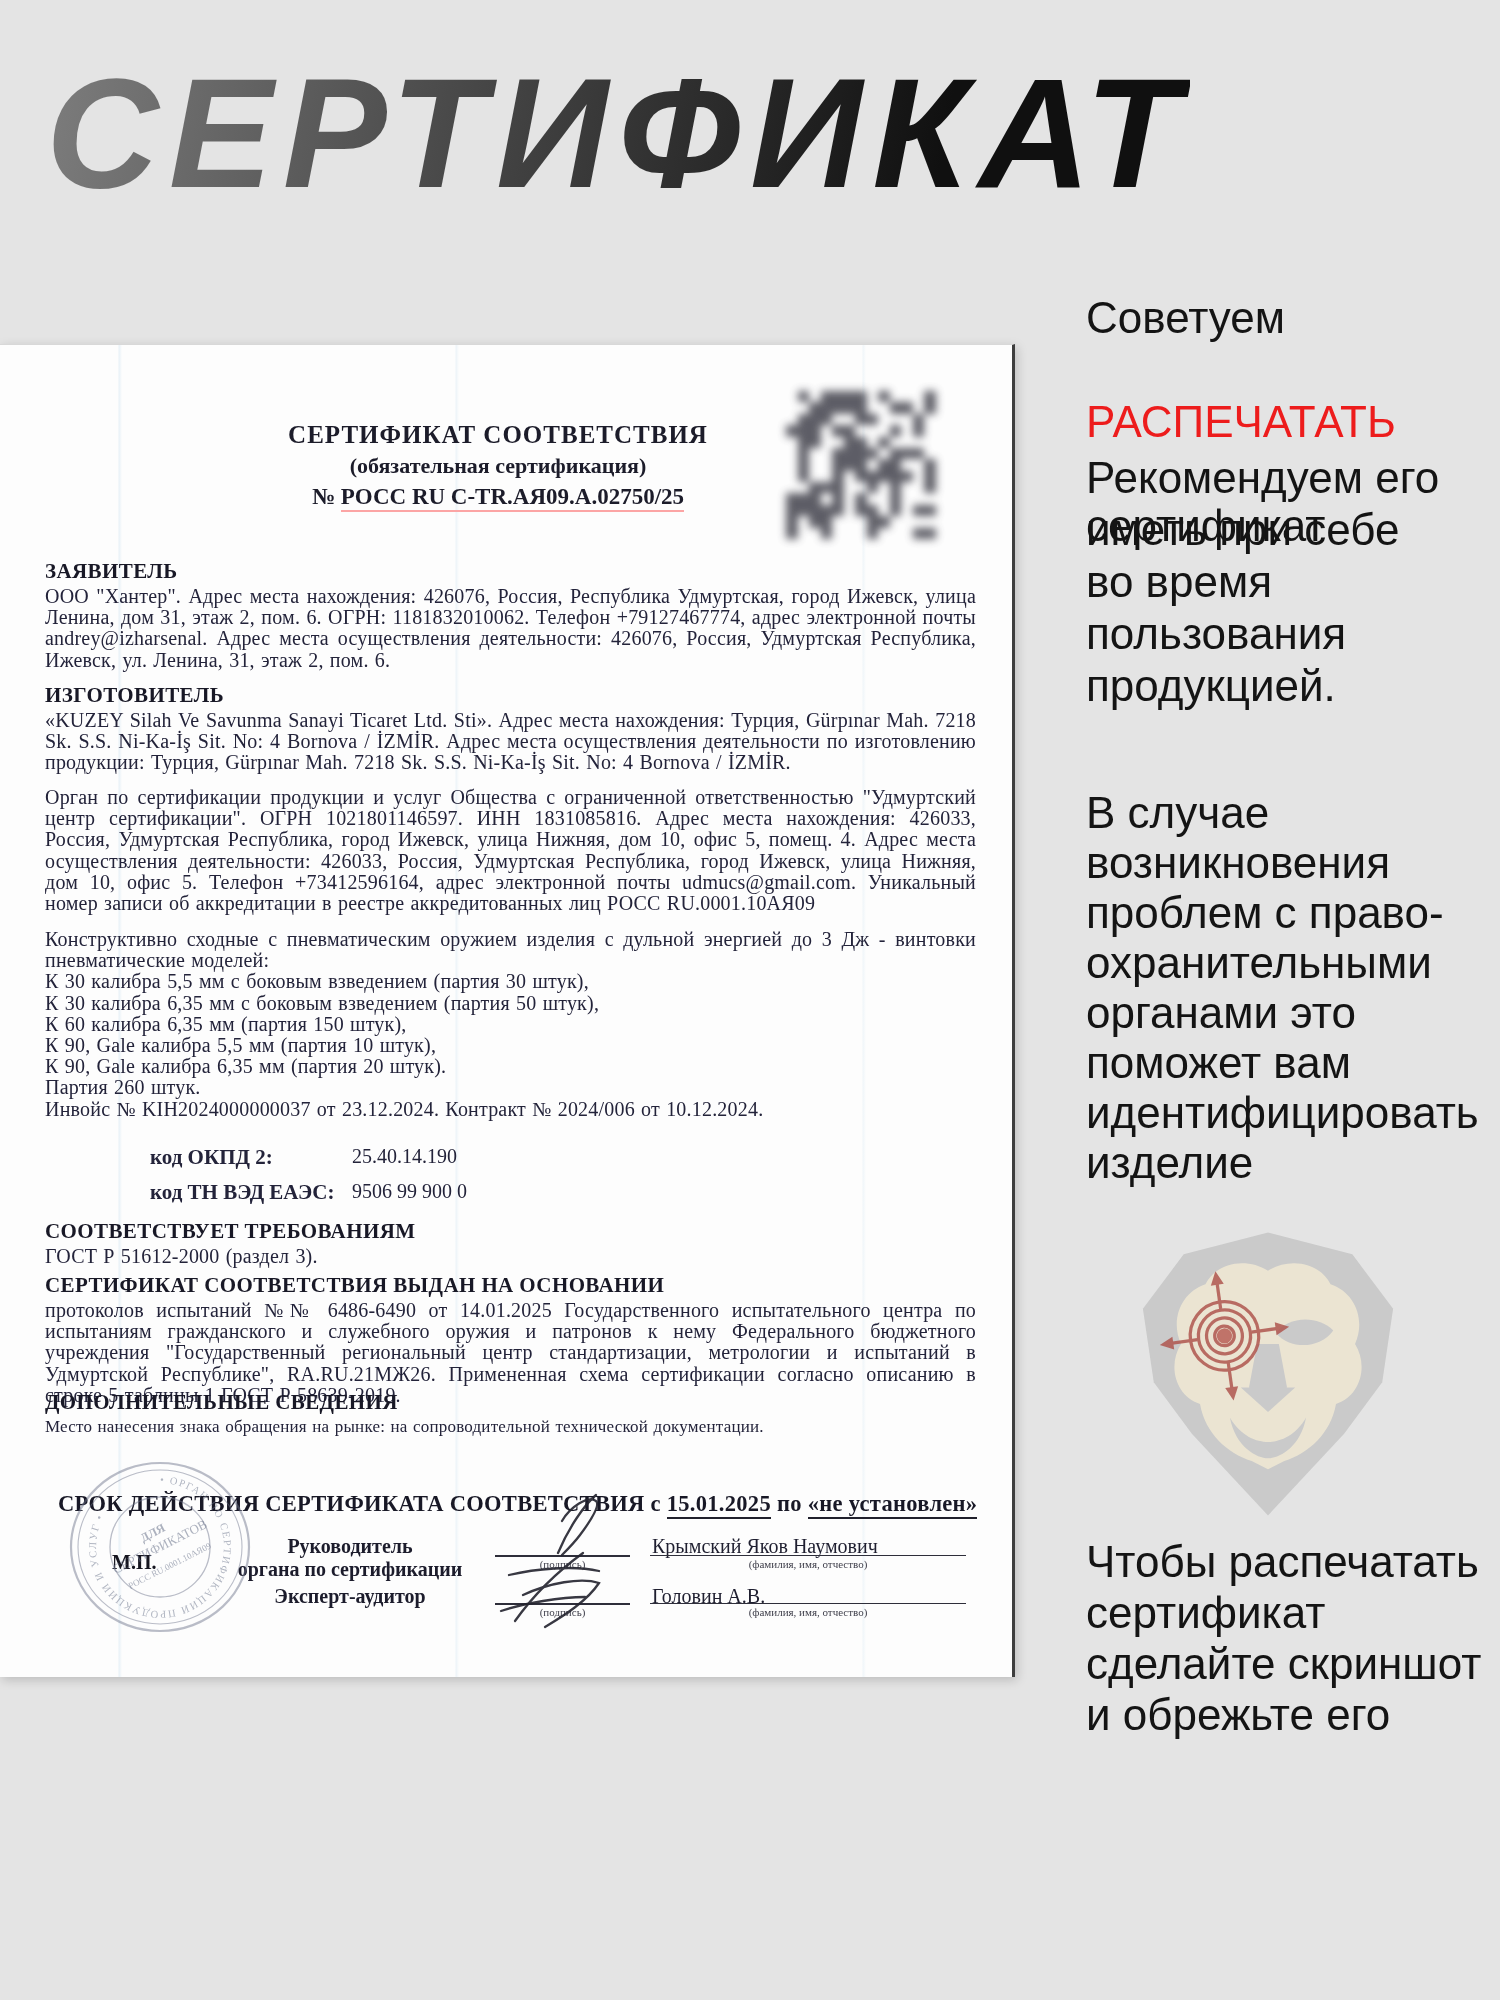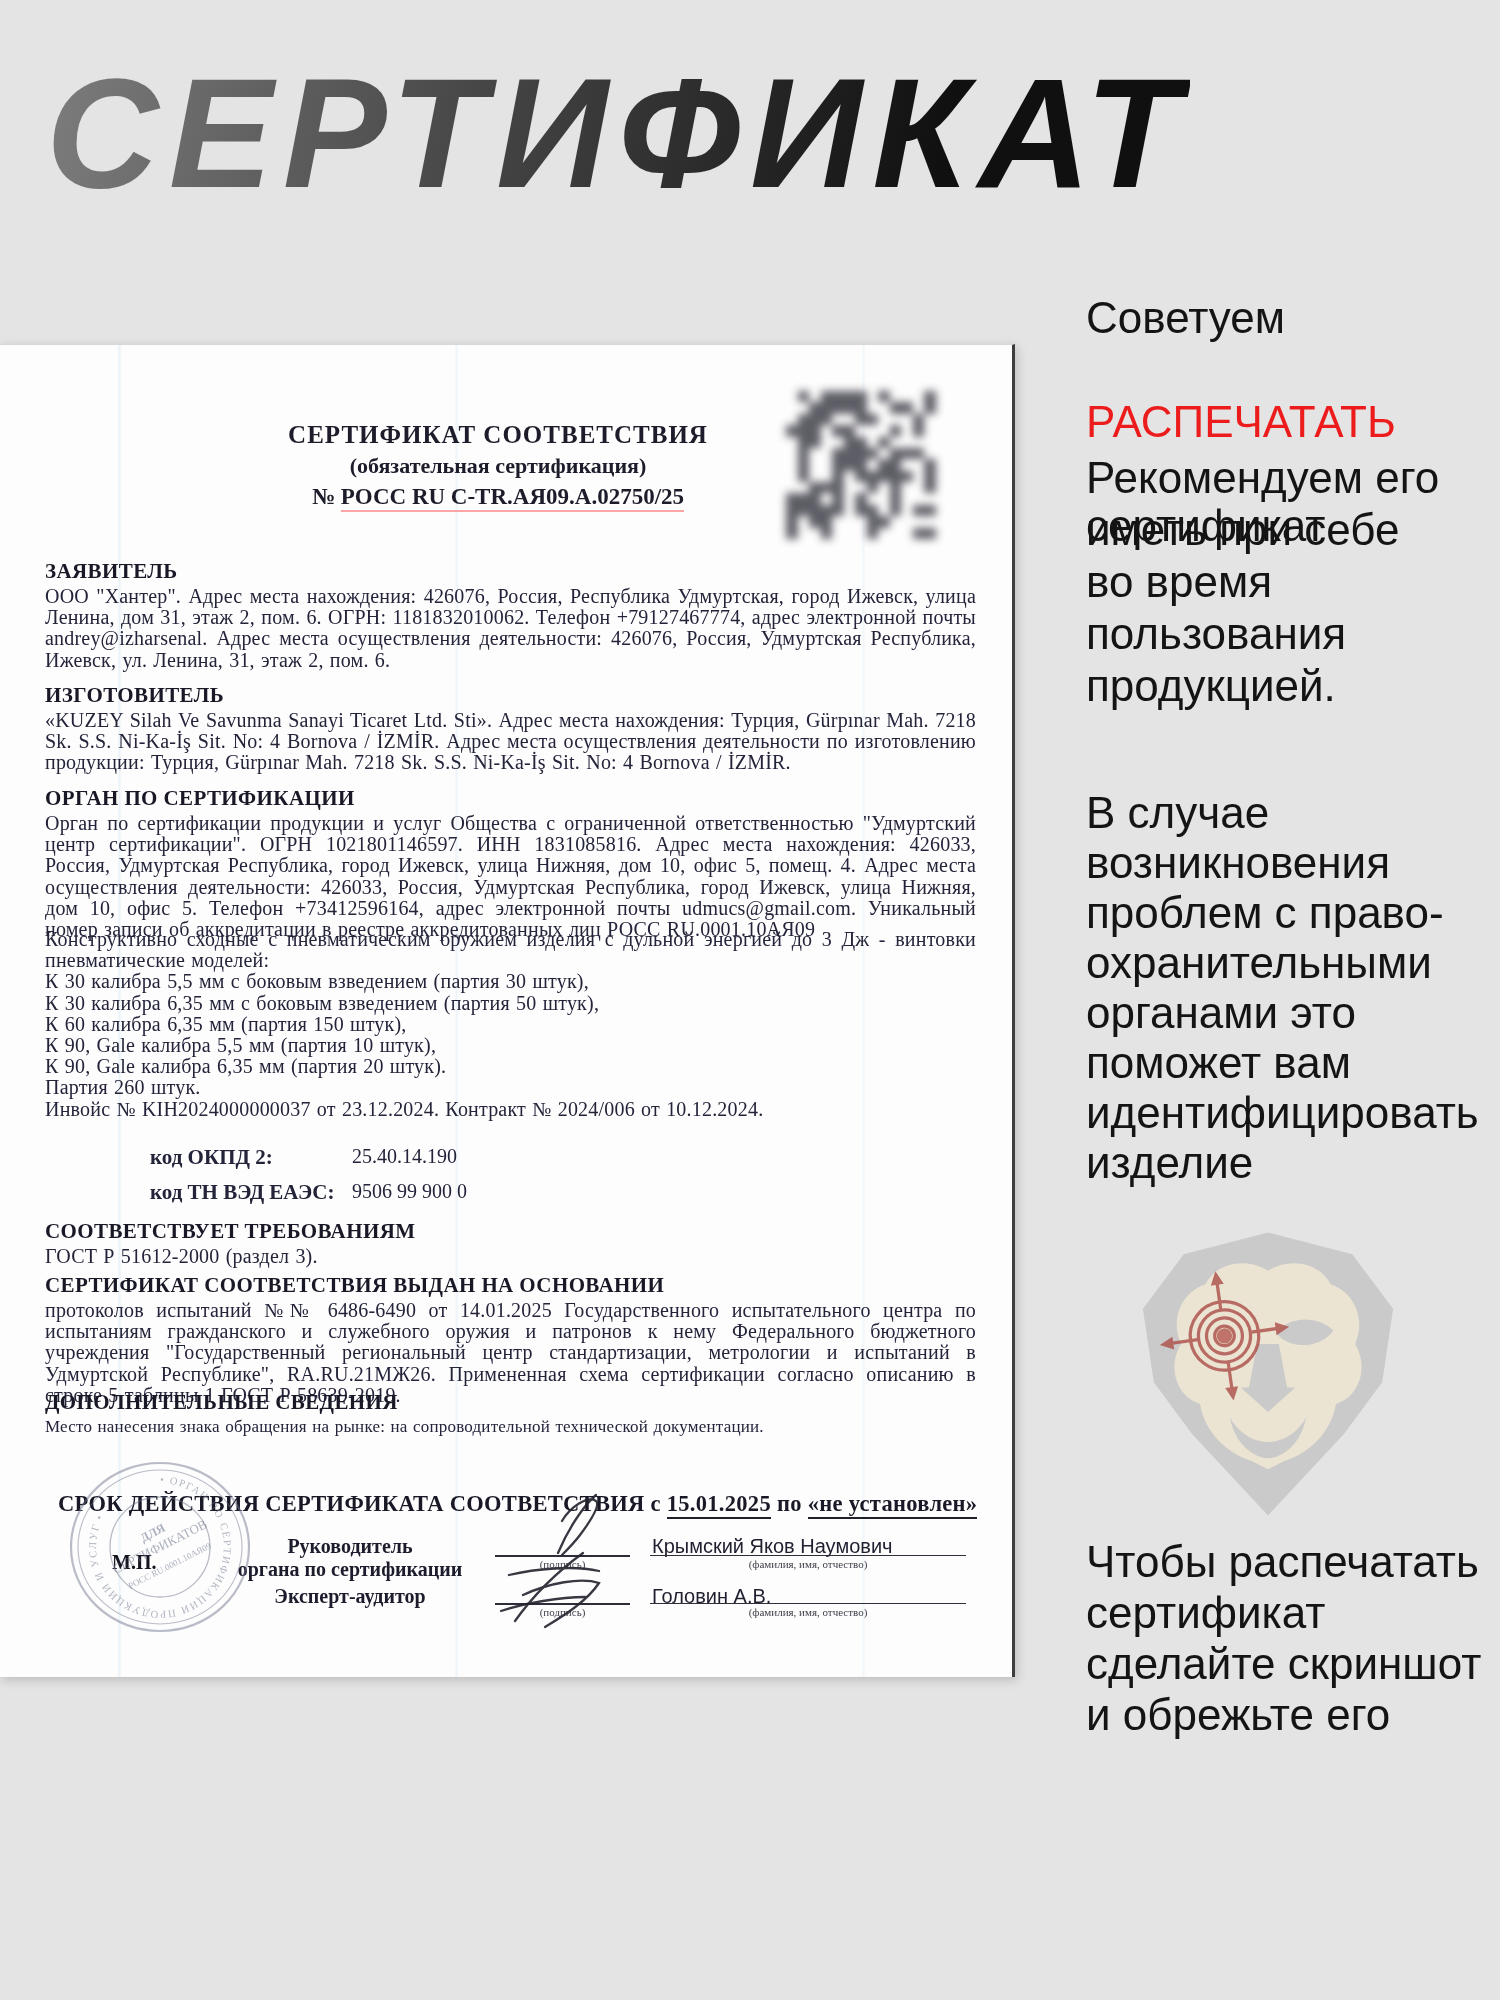--- a/index.html
+++ b/index.html
@@ -48,21 +48,21 @@
   .code-value{position:absolute;left:307px;font-size:20px;font-family:"Liberation Serif",serif;}
 
   .validity{position:absolute;left:58px;top:1146px;white-space:nowrap;
             font-family:"Liberation Serif",serif;font-size:22.5px;font-weight:bold;
             letter-spacing:.3px;color:#181826;}
   .validity .uline{border-bottom:2px solid #20202c;padding-bottom:1px;}
 
   
   .sig-label{position:absolute;font-family:"Liberation Serif",serif;font-weight:bold;
              font-size:20px;color:#1c1c2c;text-align:center;}
-  .sig-name{position:absolute;font-family:Liberation Sans, sans-serif;font-size:20px;color:#1f1f30;}
+  .sig-name{position:absolute;font-family:Liberation Serif, serif;font-size:20px;color:#1f1f30;}
   .sig-line{position:absolute;height:24px;border-bottom:2px solid #2e2e3a;}
   .sig-caption{position:absolute;font-family:"Liberation Serif",serif;font-size:11px;
                color:#40404c;text-align:center;}
   .mp{position:absolute;left:112px;top:1206px;font-family:"Liberation Serif",serif;
       font-size:20px;font-weight:bold;color:#15151f;}
   .stamp{position:absolute;left:64px;top:1112px;width:192px;height:180px;filter:blur(.4px);z-index:5;}
   .squiggle{position:absolute;z-index:6;}
 
   
   .tip{position:absolute;left:1086px;width:410px;font-size:44px;line-height:52px;
@@ -266,21 +266,20 @@
       <h3>ЗАЯВИТЕЛЬ</h3>
       <p>ООО "Хантер". Адрес места нахождения: 426076, Россия, Республика Удмуртская, город Ижевск, улица Ленина, дом 31, этаж 2, пом. 6. ОГРН: 1181832010062. Телефон +79127467774, адрес электронной почты andrey@izharsenal. Адрес места осуществления деятельности: 426076, Россия, Удмуртская Республика, Ижевск, ул. Ленина, 31, этаж 2, пом. 6.</p>
     </div>
 
     <div class="sec" style="top:339px">
       <h3>ИЗГОТОВИТЕЛЬ</h3>
       <p>«KUZEY Silah Ve Savunma Sanayi Ticaret Ltd. Sti». Адрес места нахождения: Турция, Gürpınar Mah. 7218 Sk. S.S. Ni-Ka-İş Sit. No: 4 Bornova / İZMİR. Адрес места осуществления деятельности по изготовлению продукции: Турция, Gürpınar Mah. 7218 Sk. S.S. Ni-Ka-İş Sit. No: 4 Bornova / İZMİR.</p>
     </div>
 
     <div class="sec" style="top:442px">
-      <h3>ОРГАН ПО СЕРТИФИКАЦИИ</h3>
       <p>Орган по сертификации продукции и услуг Общества с ограниченной ответственностью "Удмуртский центр сертификации". ОГРН 1021801146597. ИНН 1831085816. Адрес места нахождения: 426033, Россия, Удмуртская Республика, город Ижевск, улица Нижняя, дом 10, офис 5, помещ. 4. Адрес места осуществления деятельности: 426033, Россия, Удмуртская Республика, город Ижевск, улица Нижняя, дом 10, офис 5. Телефон +73412596164, адрес электронной почты udmucs@gmail.com. Уникальный номер записи об аккредитации в реестре аккредитованных лиц РОСС RU.0001.10АЯ09</p>
     </div>
 
     <div class="sec" style="top:584px">
       <p>Конструктивно сходные с пневматическим оружием изделия с дульной энергией до 3 Дж - винтовки пневматические моделей:</p>
       <p class="pre">К 30 калибра 5,5 мм с боковым взведением (партия 30 штук),
 К 30 калибра 6,35 мм с боковым взведением (партия 50 штук),
 К 60 калибра 6,35 мм (партия 150 штук),
 К 90, Gale калибра 5,5 мм (партия 10 штук),
 К 90, Gale калибра 6,35 мм (партия 20 штук).

